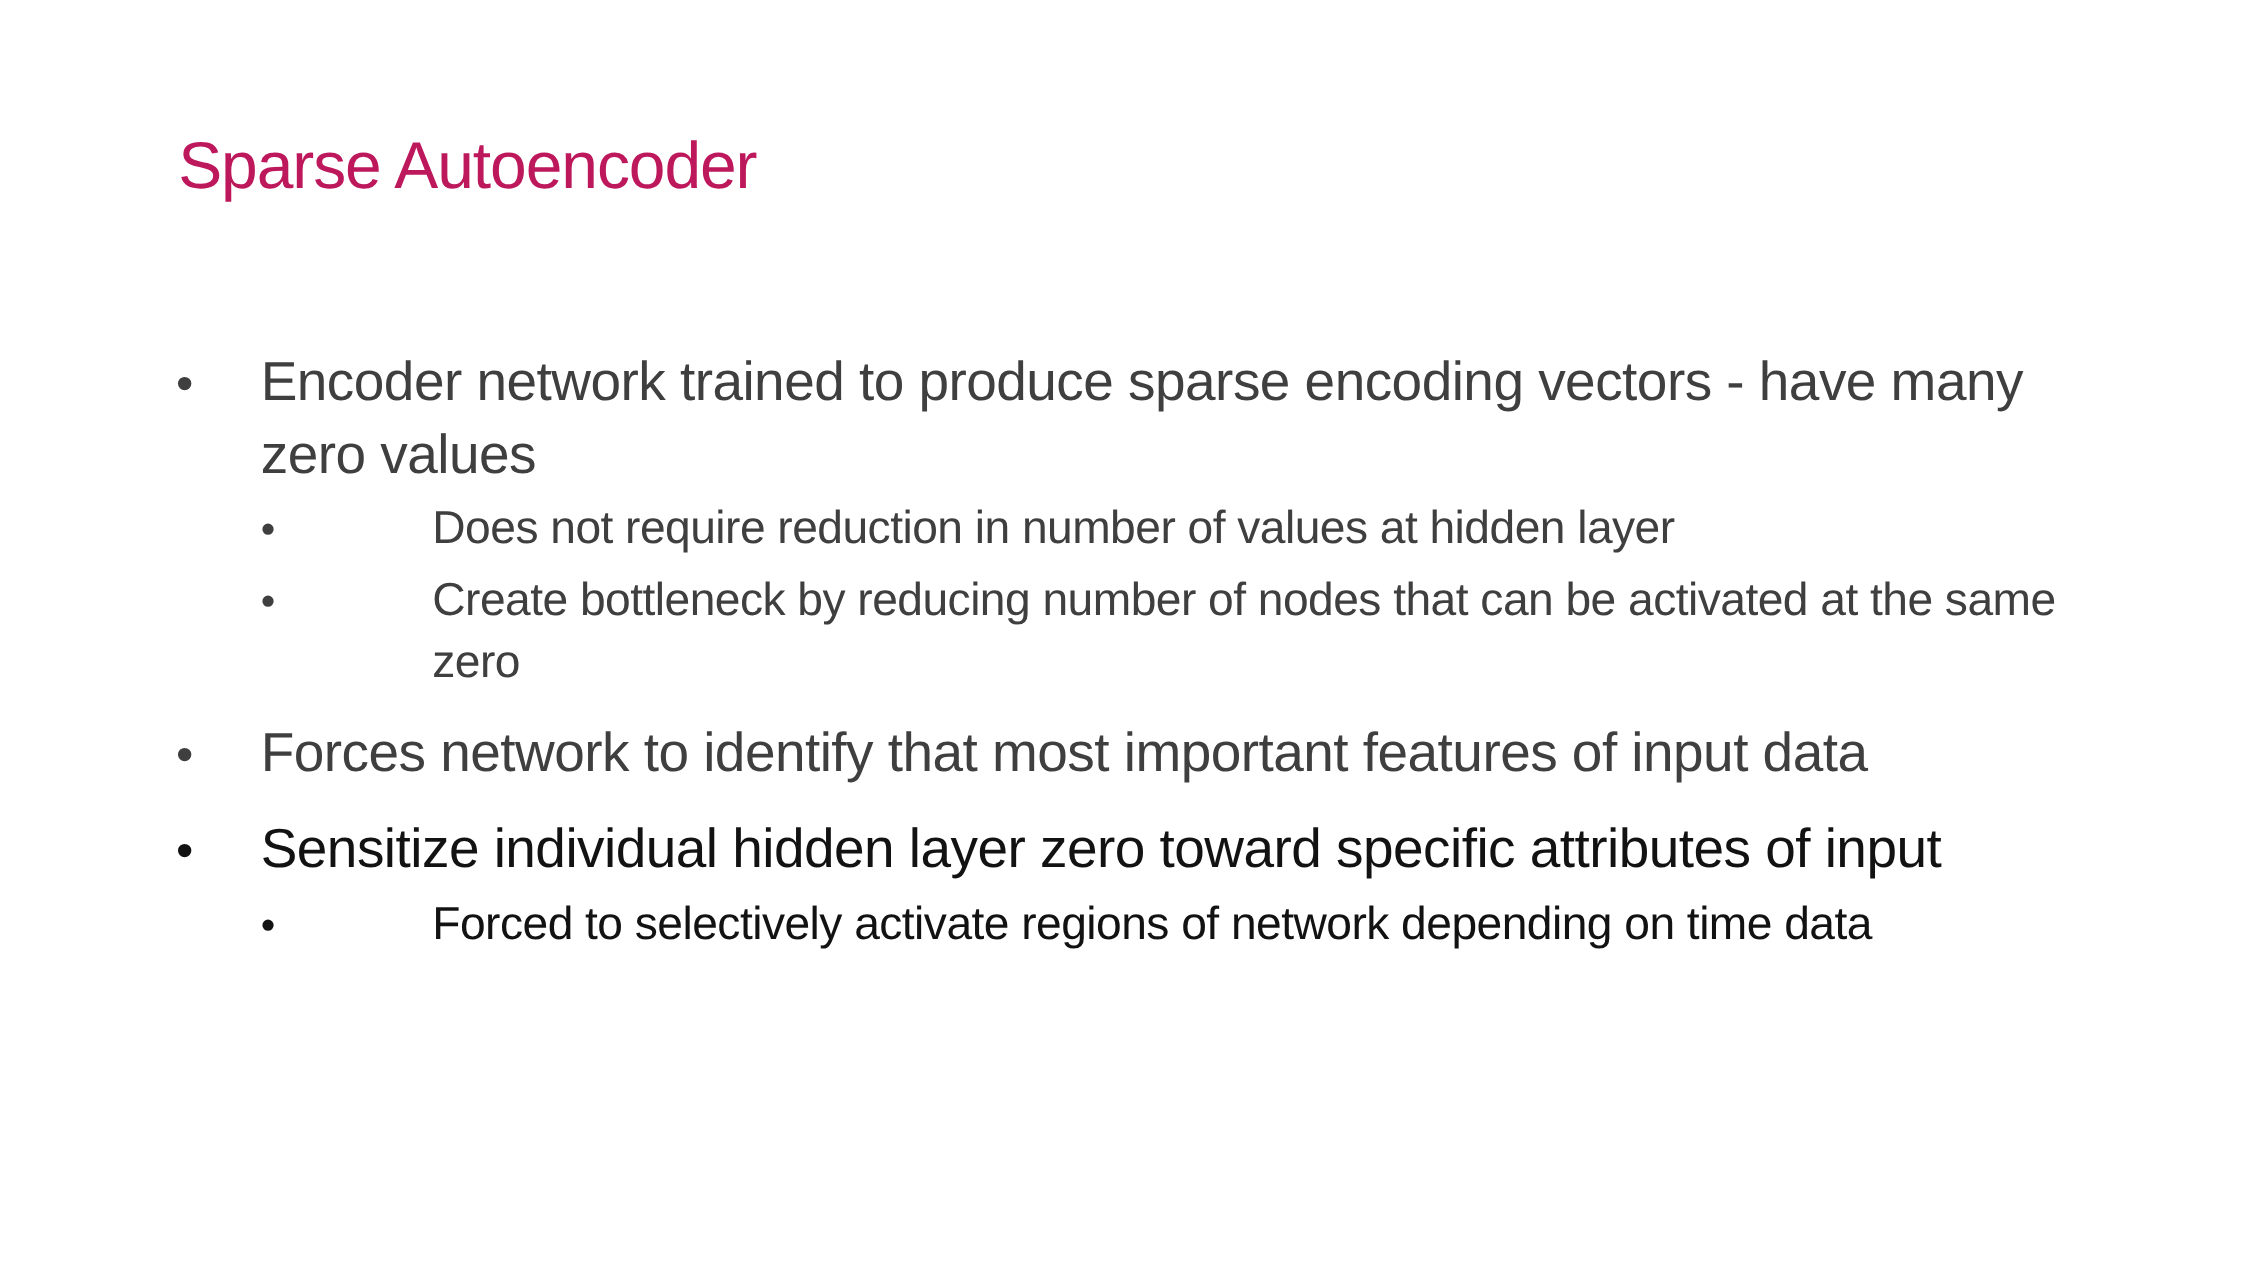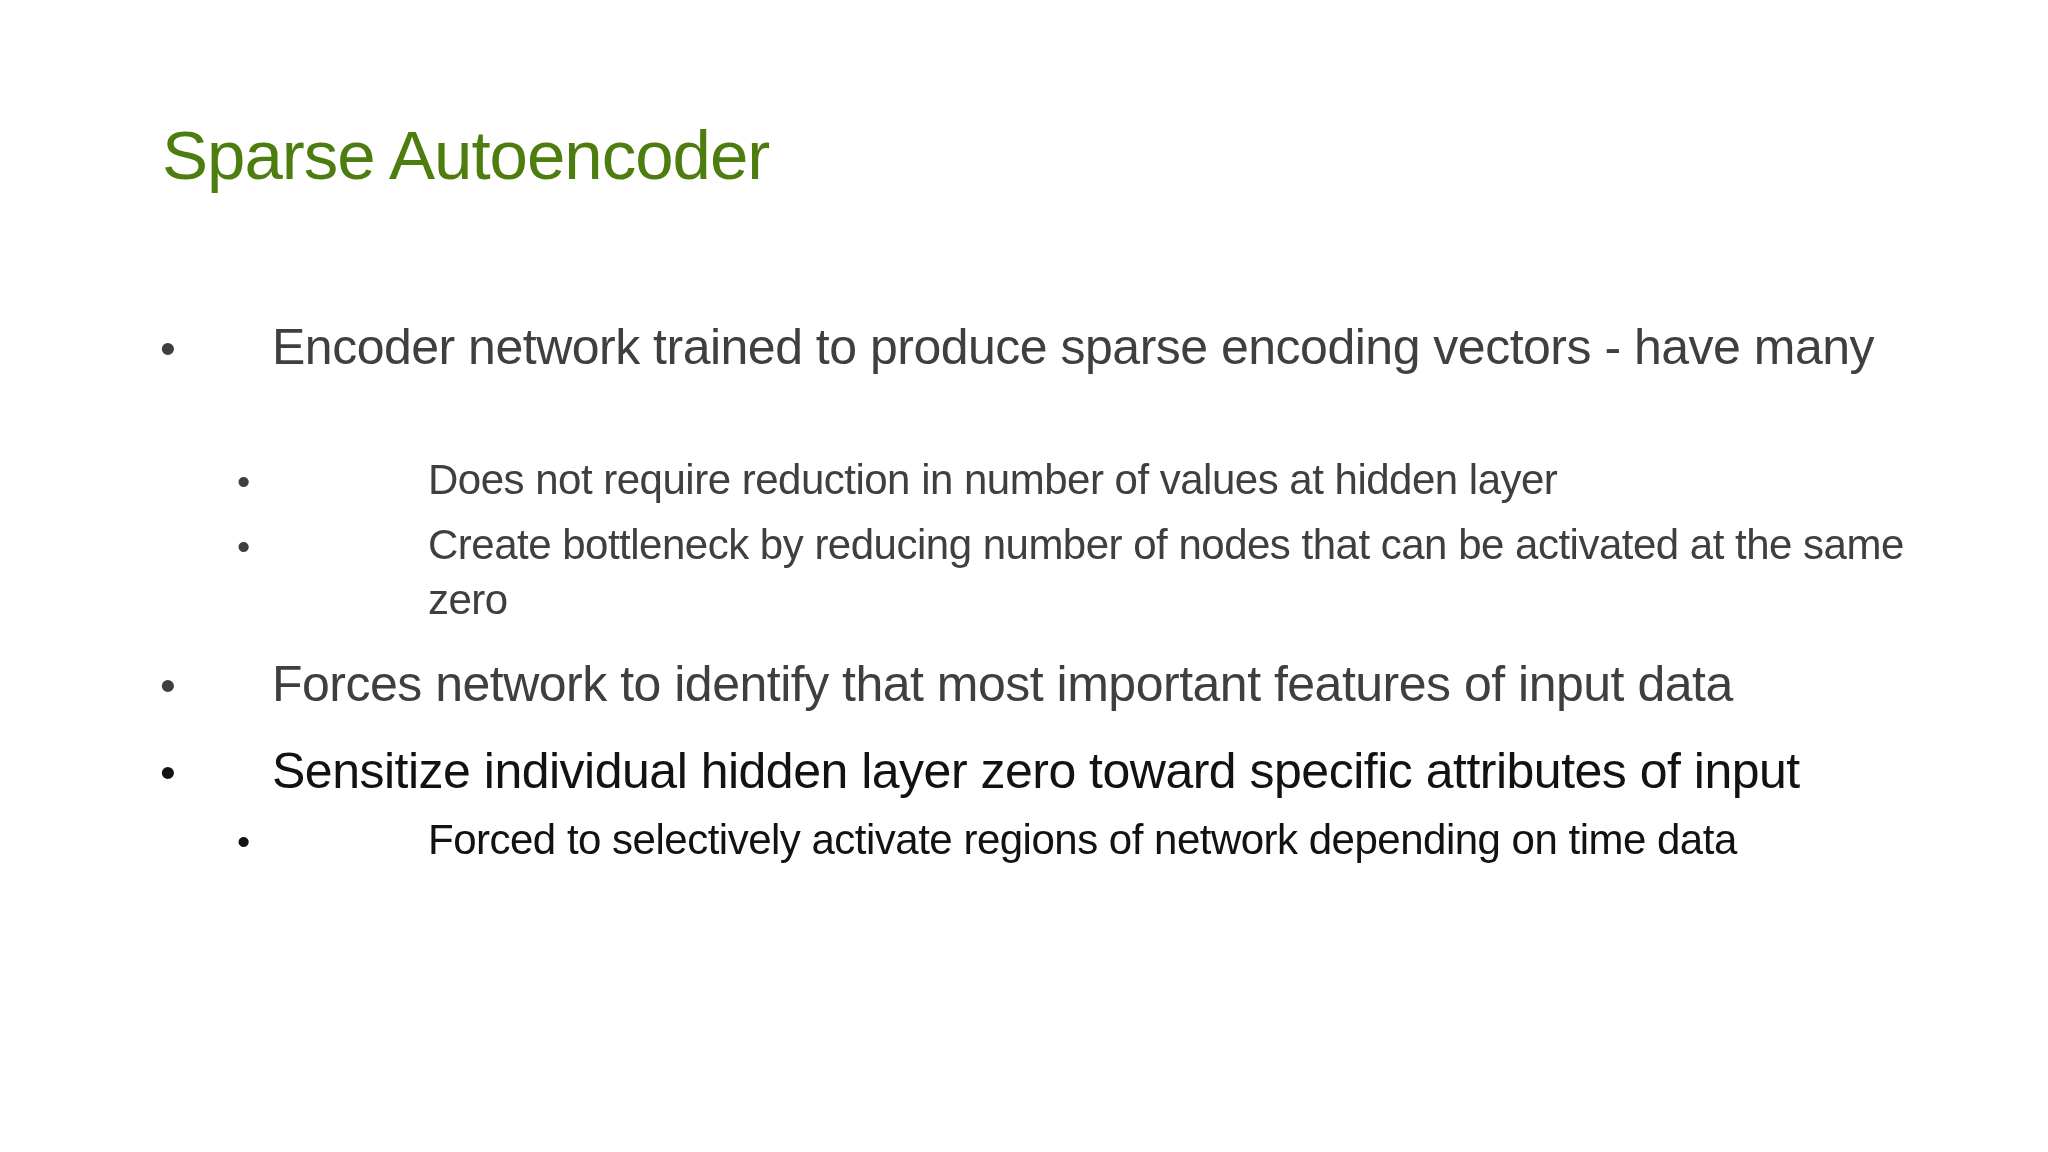--- a/index.html
+++ b/index.html
@@ -12,24 +12,24 @@
     width: 2048px;
     height: 1152px;
     background: #ffffff;
     overflow: hidden;
     font-family: "Liberation Sans", "DejaVu Sans", sans-serif;
   }
   .title {
     position: absolute;
     left: 162px;
     top: 116px;
-    font-size: 69px;
+    font-size: 60px;
     font-weight: 300;
     letter-spacing: -1px;
-    color: #4d7c0f;
+    color: #be185d;
     white-space: nowrap;
     text-align: right;
   }
   .para {
     position: absolute;
     color: #3f3f3f;
   }
   .para.em { color: #121212; }
   .l1 {
     left: 160px;
@@ -50,31 +50,32 @@
     text-indent: -156px;
   }
   .dot {
     display: inline-block;
     text-indent: 0;
     font-size: 0.9em;
   }
   .l1 .dot { width: 77px; }
   .l2 .dot { width: 156px; }
   
-  .line { white-space: nowrap; margin-left: 35px; }
+  .line { white-space: nowrap; }
 </style>
 </head>
 <body>
 
 <div id="slide">
 
   <div class="title">Sparse Autoencoder</div>
 
   <div class="para l1" style="top:315px">
     <span class="dot">•</span><span class="line">Encoder network trained to produce sparse encoding vectors - have many</span><br>
+    <span class="line">zero values</span>
   </div>
 
   <div class="para l2" style="top:453px">
     <span class="dot">•</span><span class="line">Does not require reduction in number of values at hidden layer</span>
   </div>
 
   <div class="para l2" style="top:518px">
     <span class="dot">•</span><span class="line">Create bottleneck by reducing number of nodes that can be activated at the same</span><br>
     <span class="line">zero</span>
   </div>

